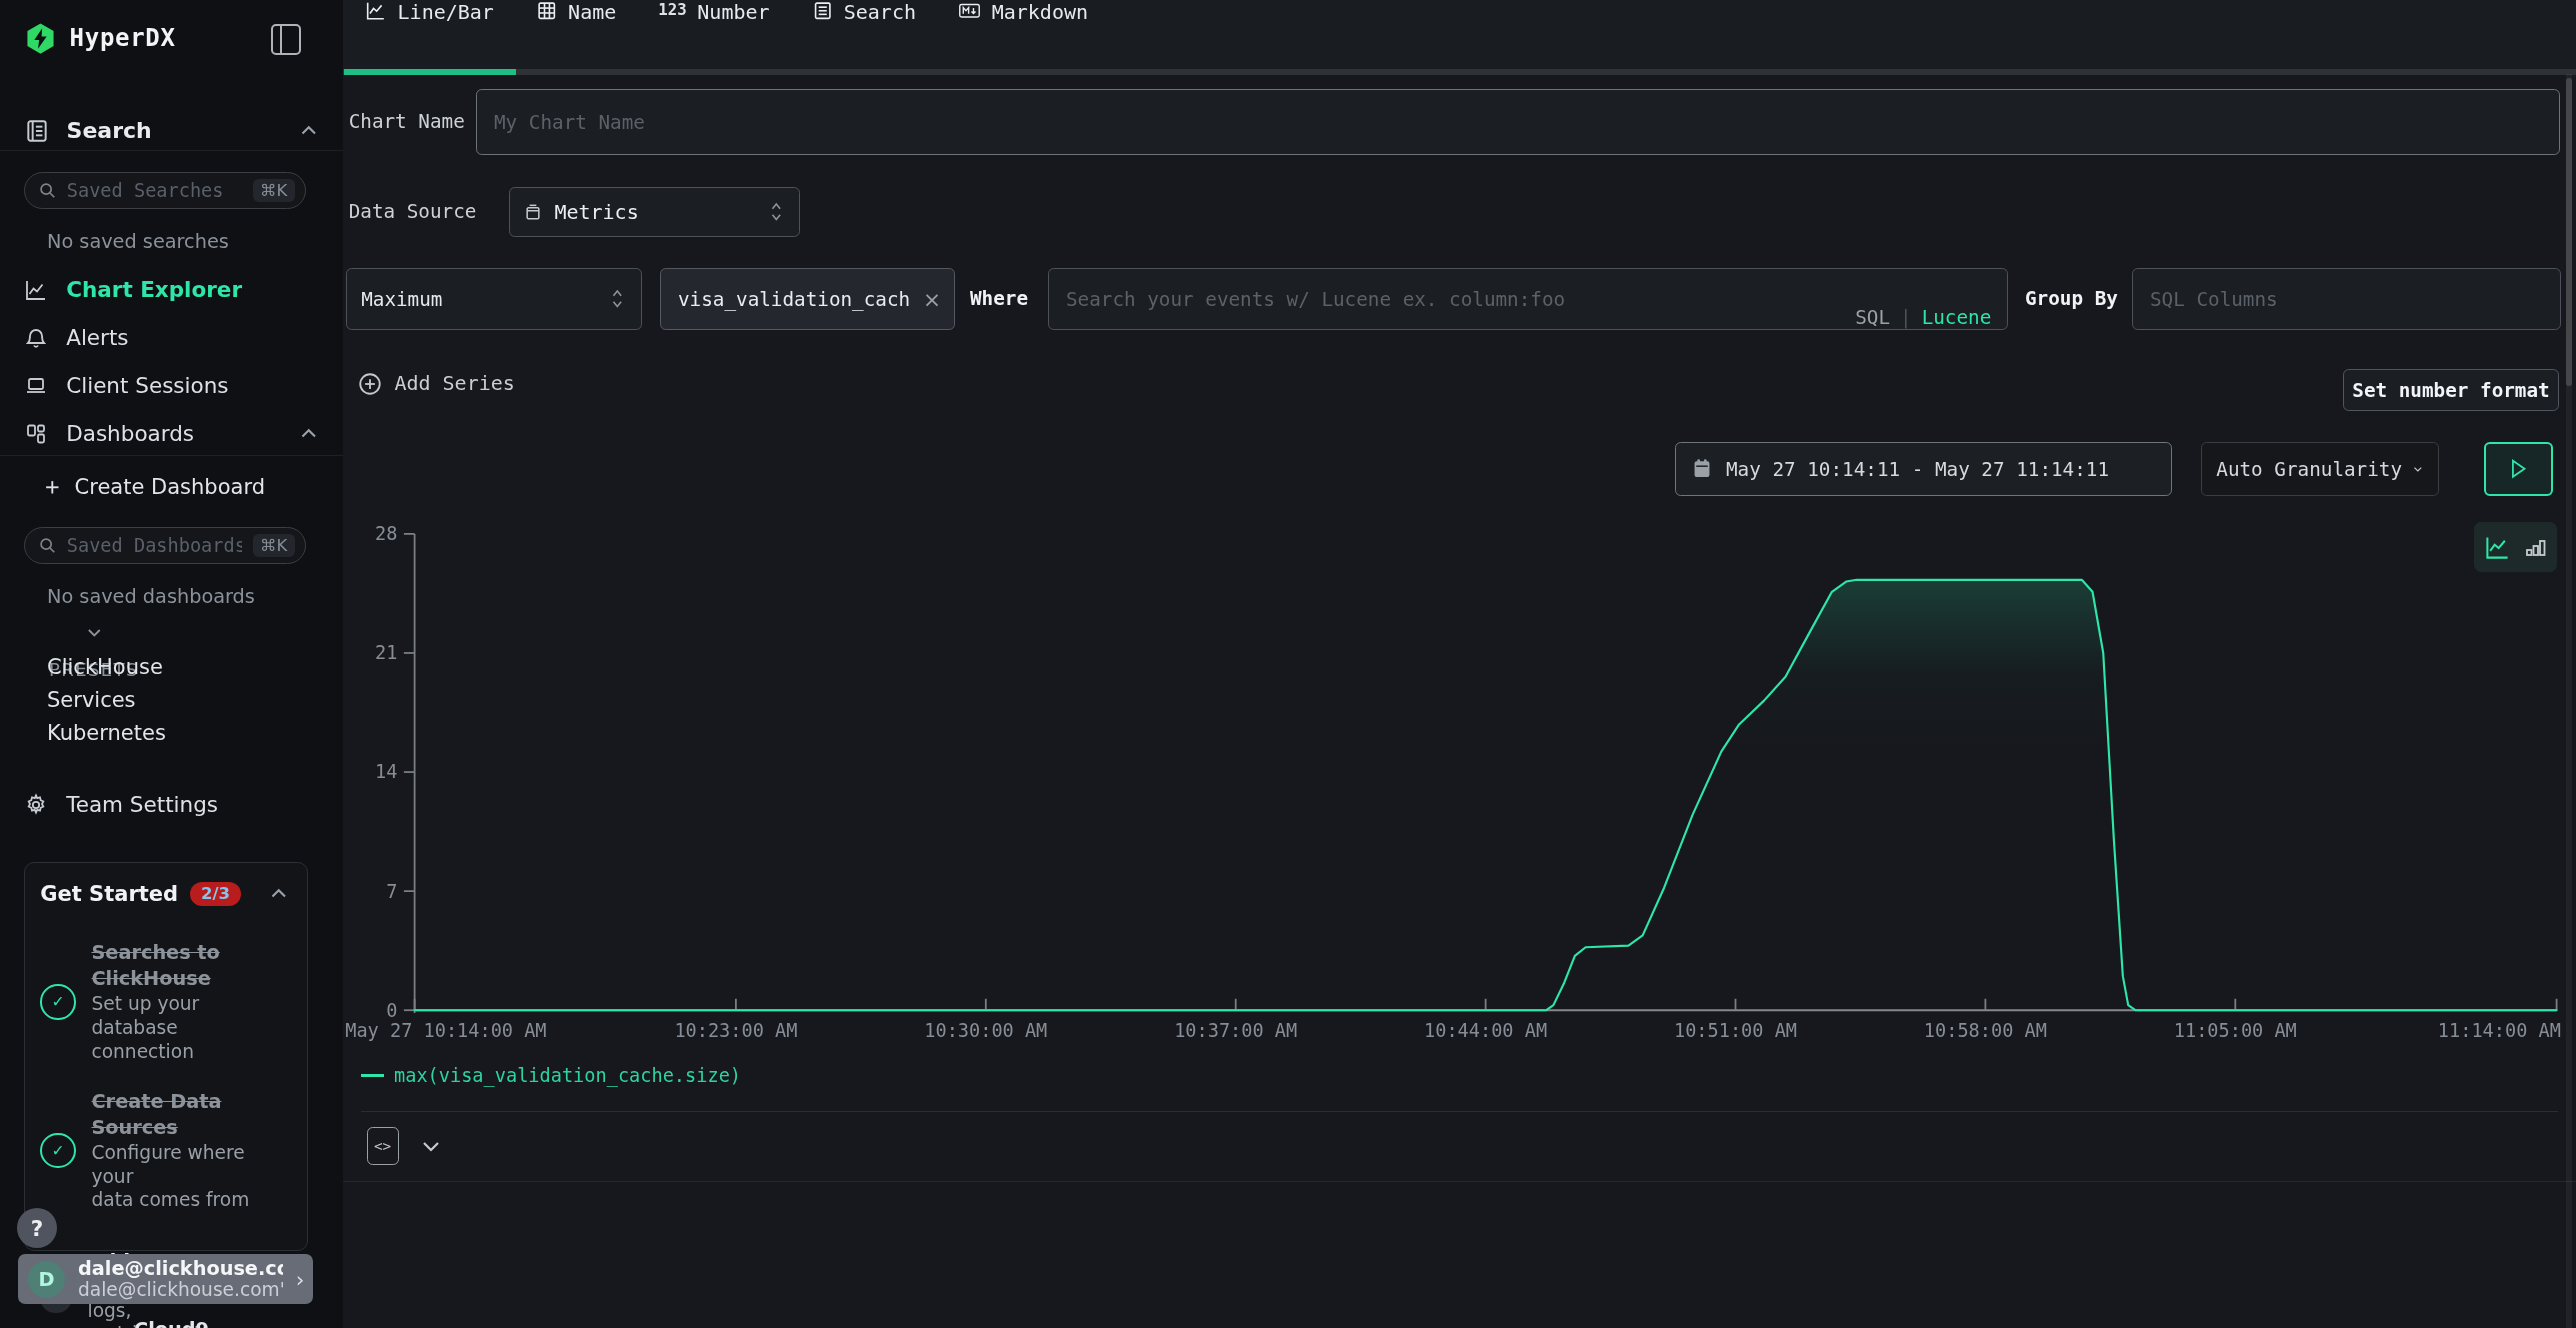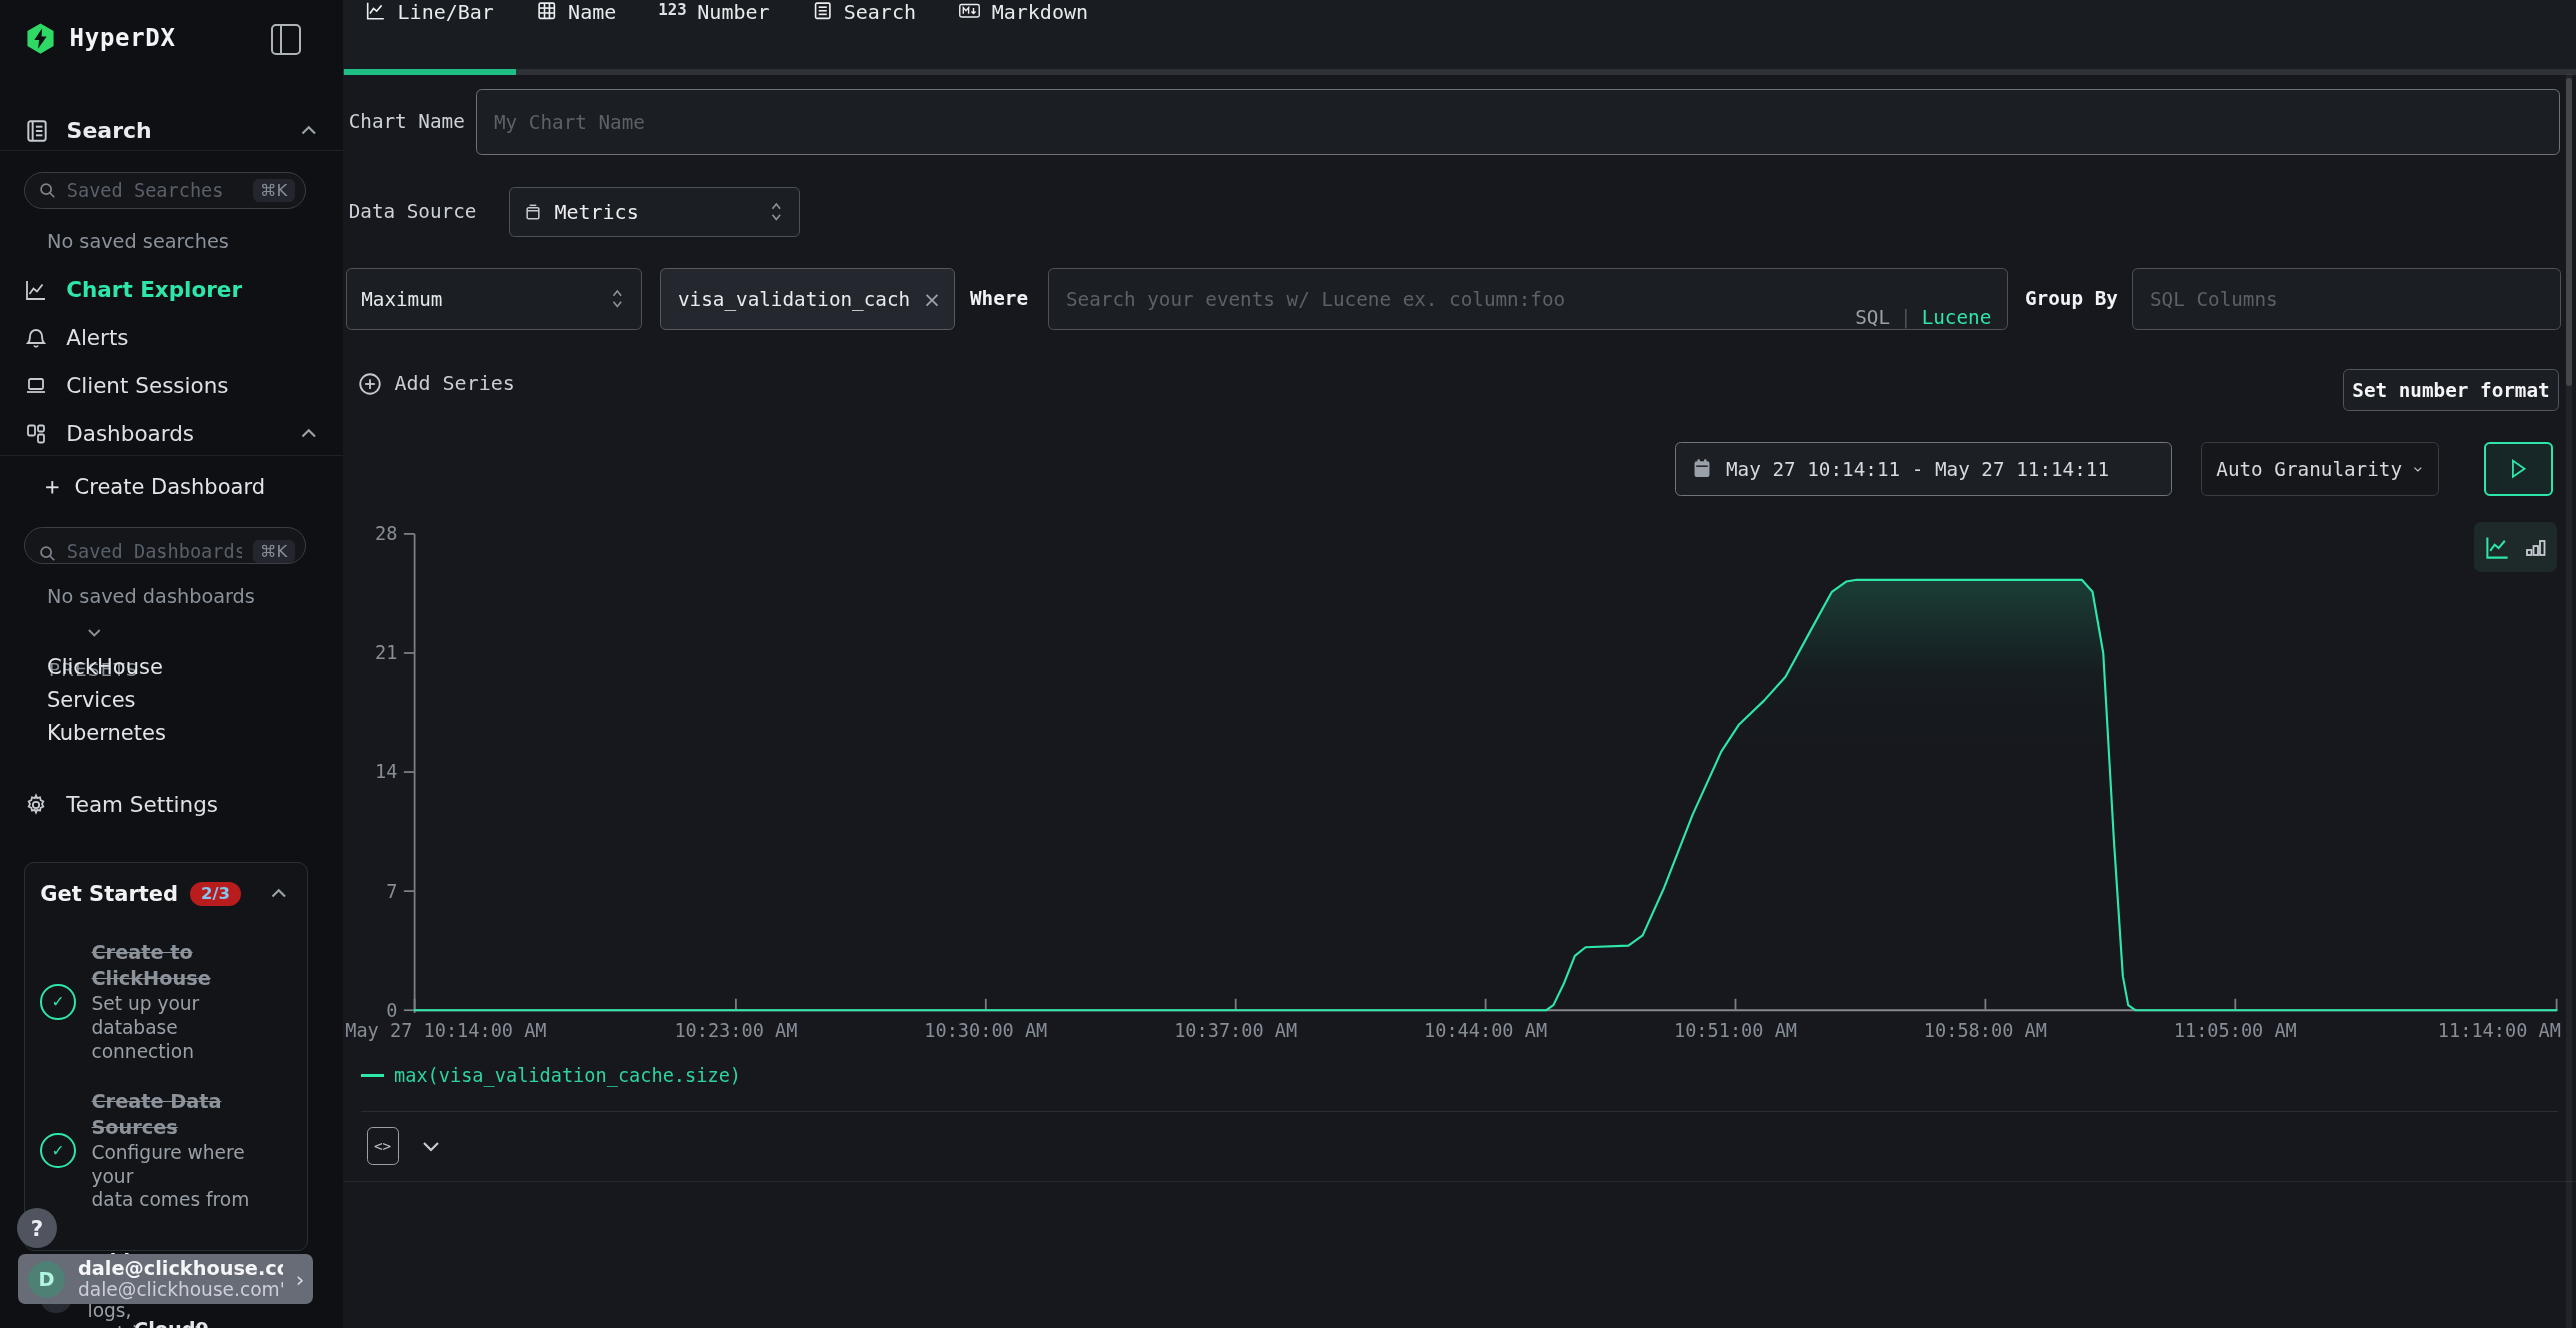--- a/index.html
+++ b/index.html
@@ -213,21 +213,21 @@
     <div class="sb-abs sb-divider" style="top:455px;"></div>
 
     <div class="sb-abs" style="left:43px;top:475px;display:flex;align-items:center;gap:13px;cursor:pointer;">
       <svg width="18.6" height="18.6" viewBox="0 0 24 24" fill="none" stroke="#dfe3e7" stroke-width="2.4">
           <line x1="12" y1="4" x2="12" y2="20"></line>
           <line x1="4" y1="12" x2="20" y2="12"></line>
         </svg>
       <span style="font-size:21px;color:#e2e5e9;">Create Dashboard</span>
     </div>
 
-    <div class="sb-abs pill" style="top:527px;align-items:flex-end;">
+    <div class="sb-abs pill" style="top:527px;">
       <svg width="18.6" height="18.6" viewBox="0 0 24 24" fill="none" stroke="#7d838b" stroke-width="2.2">
           <circle cx="10.5" cy="10.5" r="6.5"></circle>
           <line x1="15.5" y1="15.5" x2="21" y2="21"></line>
         </svg>
       <input placeholder="Saved Dashboards" style="">
       <span class="kbd-chip">⌘K</span>
     </div>
     <div class="sb-abs muted-line" style="top:585px;">No saved dashboards</div>
 
     <div class="sb-abs preset-head" style="top:623px;">
@@ -255,21 +255,21 @@
         <span class="sp"></span>
         <svg width="21.5" height="21.5" viewBox="0 0 24 24" fill="none" stroke="#9ba1a8" stroke-width="2.4">
             <polyline points="5,15 12,8 19,15"></polyline>
           </svg>
       </div>
 
       <div class="gs-step" style="margin-top:34px;">
         <div class="gs-circle">✓</div>
         <div class="gs-text">
           <div class="gs-strike">
-            <div>Create to</div>
+            <div>Searches to</div>
             <div>ClickHouse</div>
           </div>
           <div class="gs-desc">
             <div>Set up your database</div>
             <div>connection</div>
           </div>
         </div>
       </div>
 
       <div class="gs-step" style="margin-top:26px;">

